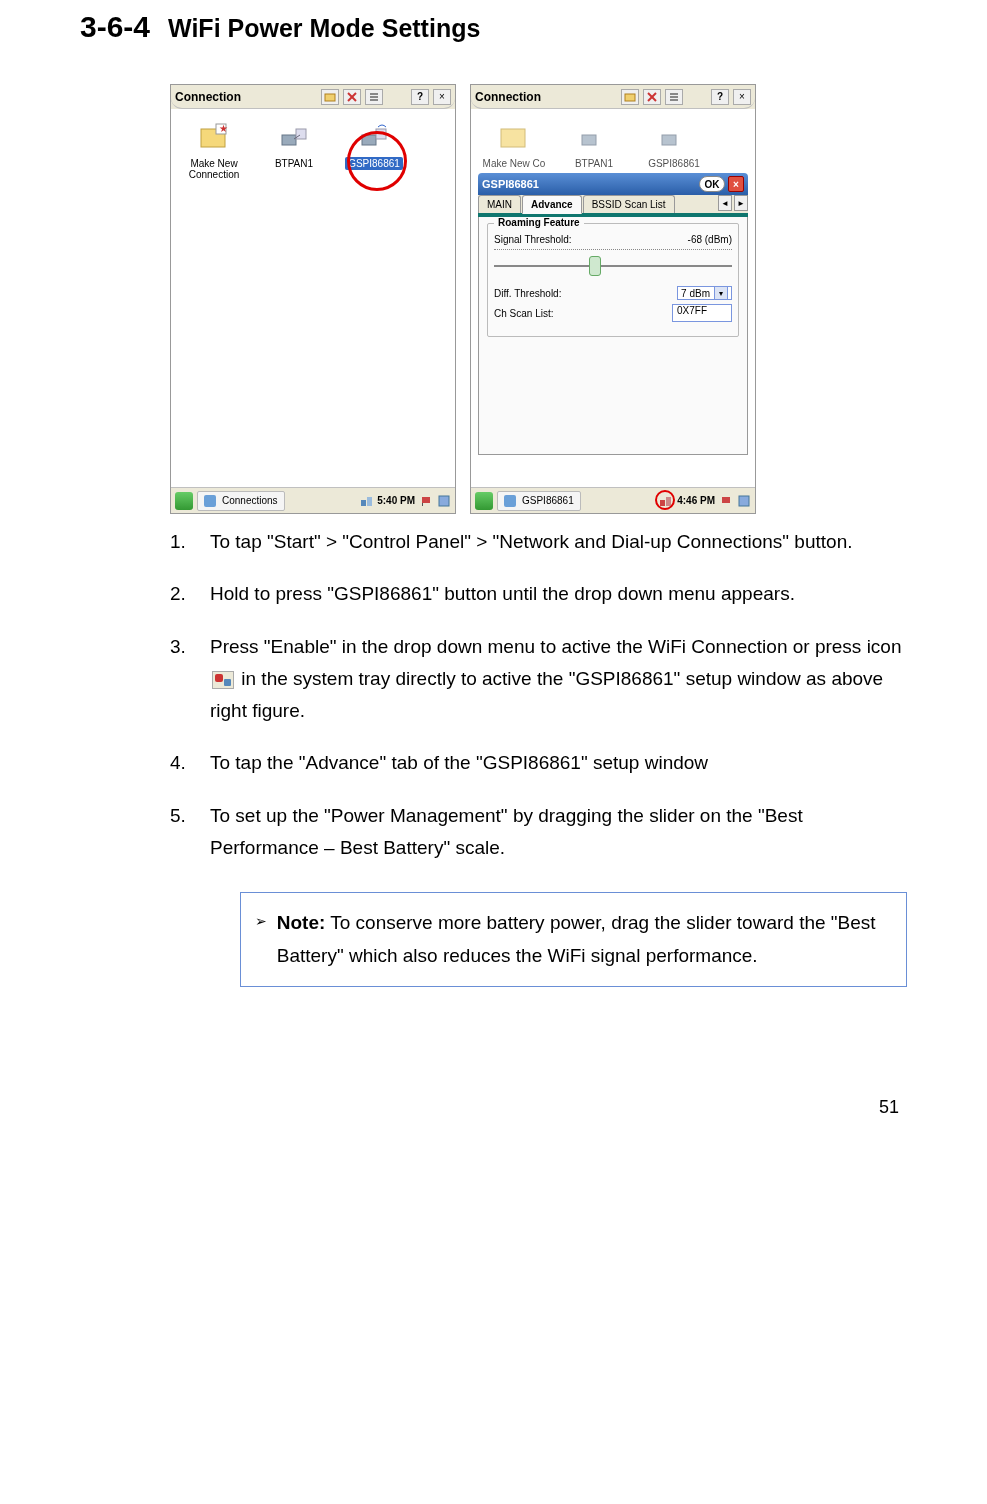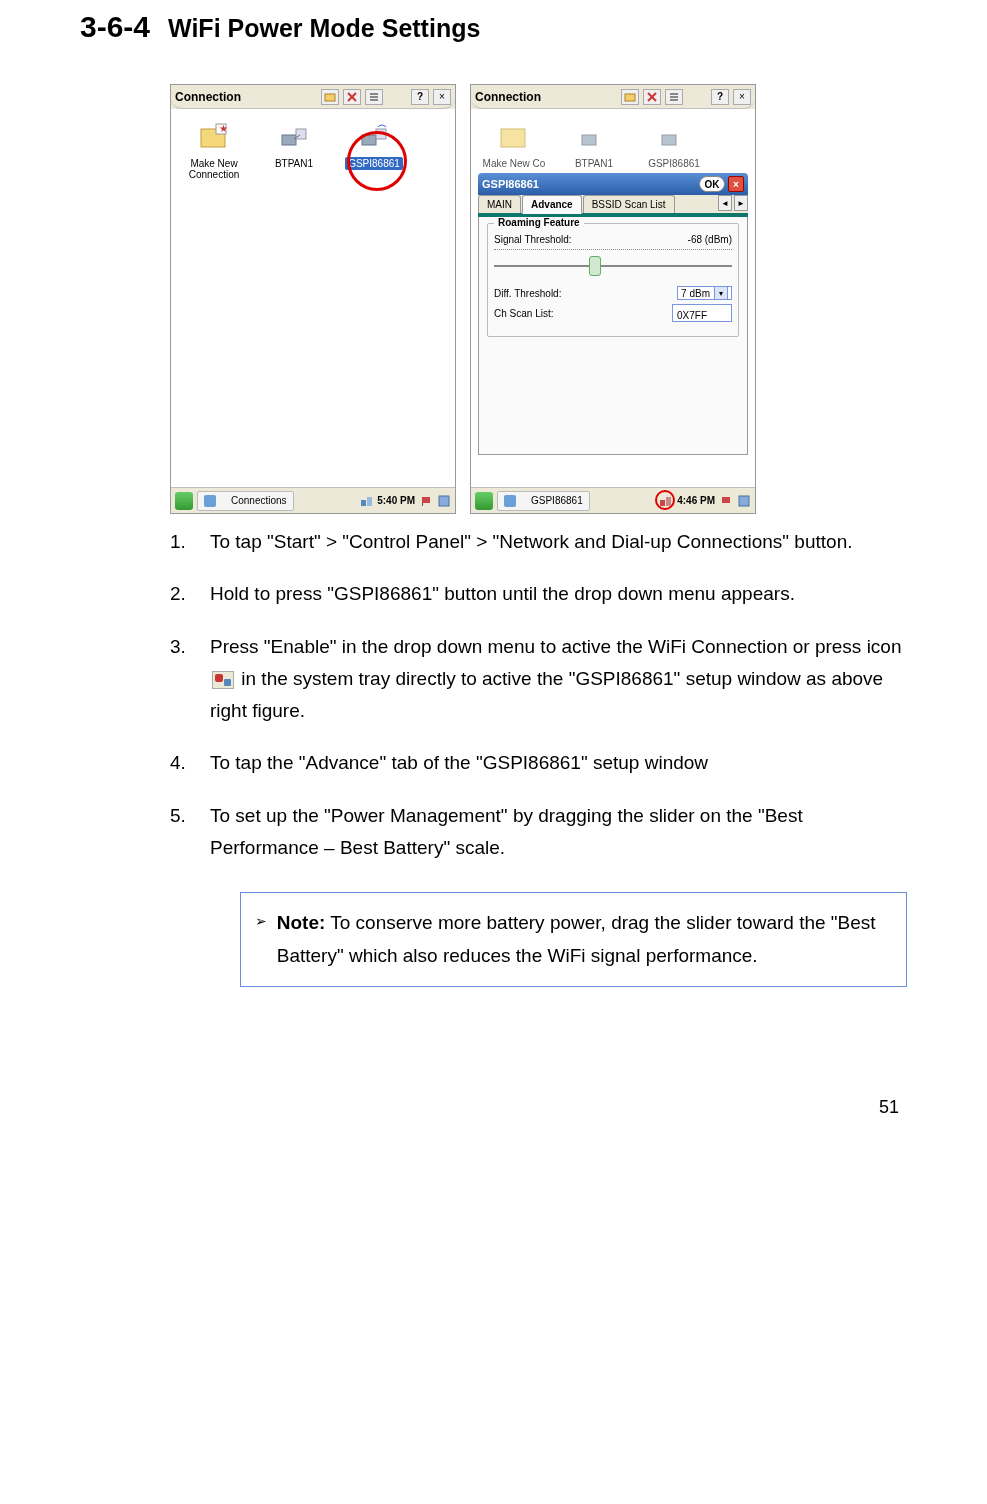--- a/index.html
+++ b/index.html
@@ -125,21 +125,21 @@
       padding: 0 4px;
       gap: 4px;
       font-size: 10px;
     }
     .tb-start {
       width: 18px; height: 18px;
       background: linear-gradient(#6c6, #393);
       border-radius: 3px;
     }
     .tb-task {
-      display: flex; align-items: center; gap: 15px;
+      display: flex; align-items: center; gap: 6px;
       background: #f5f5f5;
       border: 1px solid #bbb;
       border-radius: 2px;
       padding: 1px 6px;
       height: 20px;
     }
     .tb-task-icon { width: 12px; height: 12px; background: #6aa0d8; border-radius: 2px; }
     .tb-spacer { flex: 1; }
     .tb-tray { display: flex; align-items: center; gap: 4px; }
     .tb-tray-icon { width: 14px; height: 14px; display:flex; align-items:center; justify-content:center; }
@@ -292,21 +292,21 @@
       border: 1px solid #7a96df;
       display: flex; align-items: center; justify-content: center;
       font-size: 8px;
     }
     .txt {
       border: 1px solid #7a96df;
       background: #fff;
       height: 18px;
       padding: 0 4px;
       display: inline-flex;
-      align-items: flex-end;
+      align-items: flex-start;
       min-width: 60px;
     }
     
     .instructions {
       margin-left: 90px;
       margin-top: 8px;
       font-size: 19px;
       line-height: 1.7;
     }
     .instr-item {

